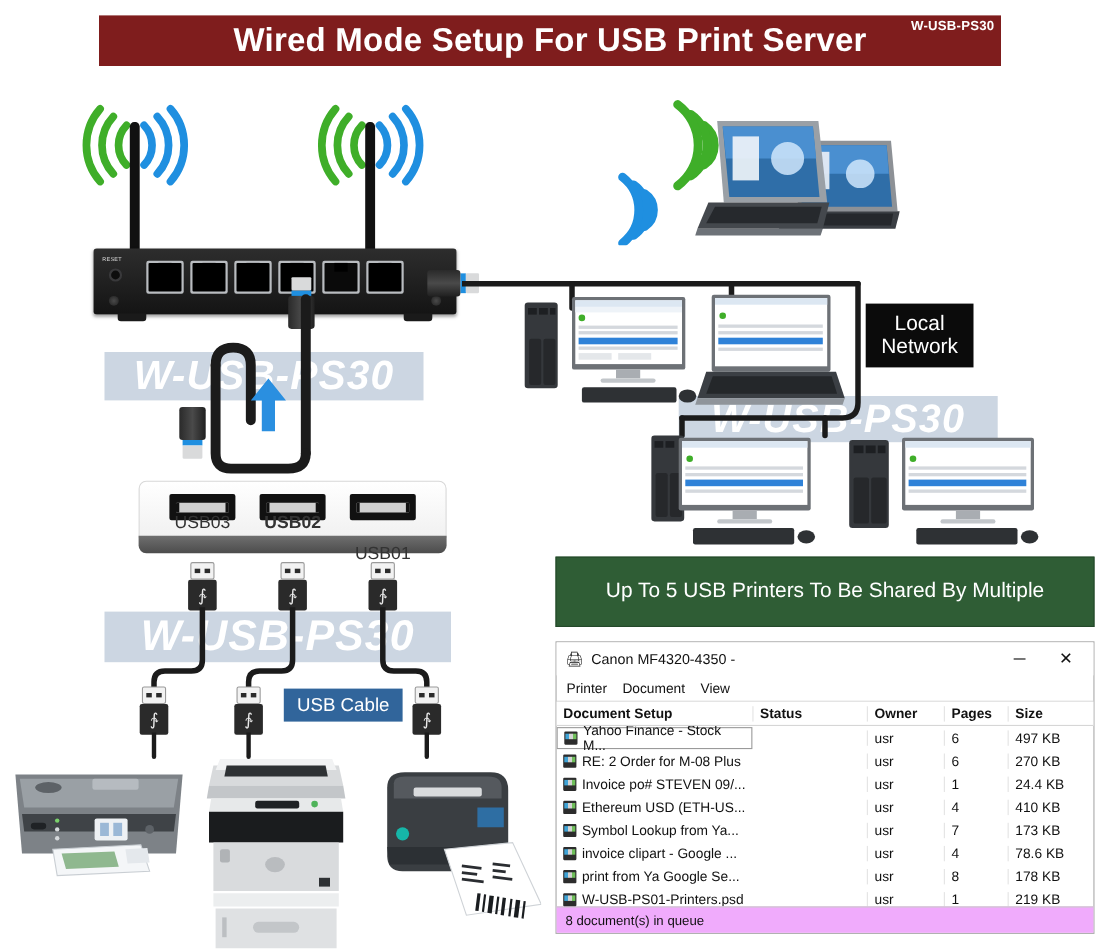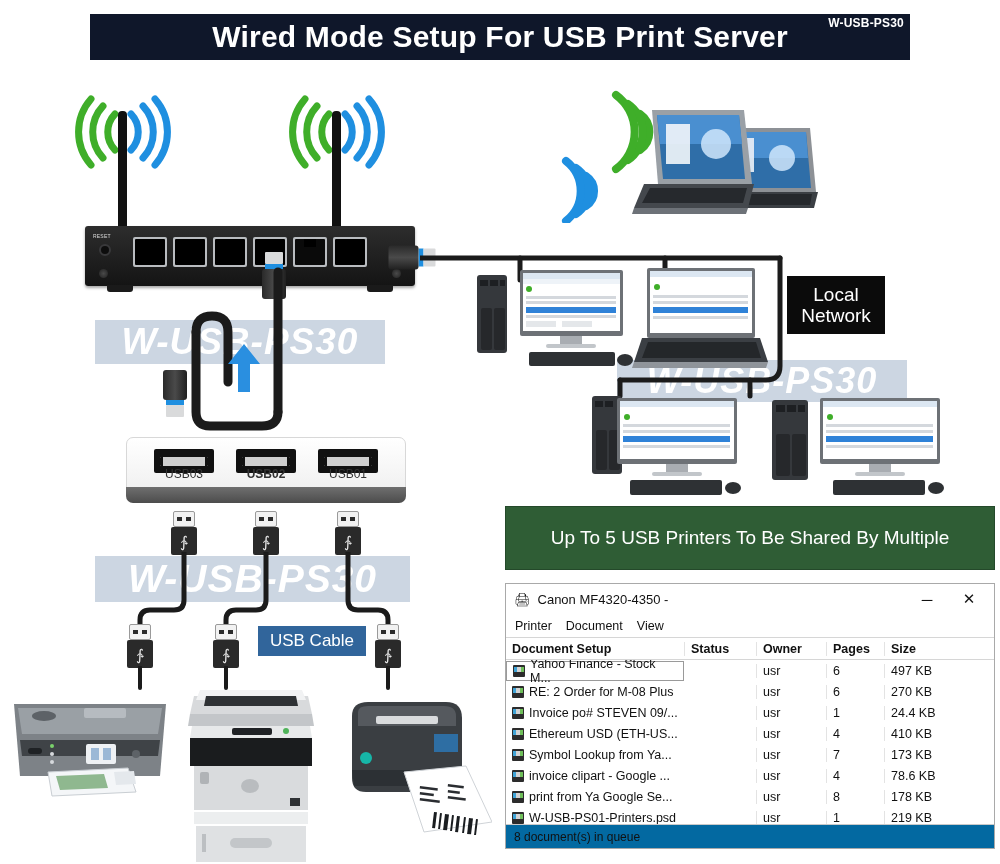--- a/index.html
+++ b/index.html
@@ -7,21 +7,21 @@
     width: 1000px; height: 864px;
     background: #ffffff;
     font-family: "Liberation Sans", sans-serif;
     overflow: hidden;
   }
   #stage { position: relative; width: 1000px; height: 864px; background:#fff; }
 
   
   .title-banner{
     position:absolute; left:90px; top:14px; width:820px; height:46px;
-    background:#0f172a; display:flex; align-items:center; justify-content:center;
+    background:#7f1d1d; display:flex; align-items:center; justify-content:center;
   }
   .title-banner .ttl{
     color:#fff; font-size:30px; font-weight:700; letter-spacing:.2px;
     white-space:nowrap;
   }
   .model-code{
     position:absolute; right:6px; top:2px; color:#fff;
     font-size:12px; font-weight:700; letter-spacing:.2px;
   }
 
@@ -125,21 +125,21 @@
   .usb-port{
     position:absolute; width:60px; height:24px; background:#111;
     border-radius:2px; display:flex; align-items:center; justify-content:center;
   }
   .usb-port::after{
     content:""; width:48px; height:9px; background:#cfcfcf; border-radius:1px;
     box-shadow: inset -6px 0 0 -3px #111, inset 6px 0 0 -3px #111;
   }
   .usb-lbl{
     position:absolute; top:30px; width:60px; text-align:center;
-    font-size:12px; color:#333;
+    font-size:16px; color:#333;
   }
 
   
   .usb-plug{ position:absolute; width:26px; height:44px; }
   .usb-plug .metal{
     width:22px; height:16px; margin:0 auto; background:#f2f2f2;
     border:1px solid #9a9a9a; border-radius:2px; position:relative;
   }
   .usb-plug .metal::before,.usb-plug .metal::after{
     content:""; position:absolute; top:5px; width:5px; height:4px; background:#2b2b2b;
@@ -187,37 +187,37 @@
     height:24px; display:flex; align-items:center; gap:14px; padding:0 9px;
     border-bottom:1px solid #d6d6d6;
   }
   .pq-head{
     display:flex; height:22px; align-items:center;
     border-bottom:1px solid #d6d6d6; font-weight:700; background:#fff;
   }
   .pq-head div, .pq-row div{ padding:0 6px; }
   .c-name{ width:178px; }
   .c-status{ width:72px; border-left:1px solid #e3e3e3; }
-  .c-owner{ width:70px; border-left:1px solid #e3e3e3; }
+  .c-owner{ width:70px; border-left:1px solid #e3e3e3;margin-left:32px; }
   .c-pages{ width:58px; border-left:1px solid #e3e3e3; }
   .c-size{ width:70px; border-left:1px solid #e3e3e3; }
   .pq-body{ flex:1; overflow:hidden; }
   .pq-row{ display:flex; height:21px; align-items:center; }
   .pq-row .c-name{ display:flex; align-items:center; gap:5px; }
   .pq-row.sel .c-name{ border:1px solid #9a9a9a; height:20px; }
   .doc-ico{
     width:12px; height:12px; background:#2c2c2c; border-radius:1px;
     position:relative; flex:none;
   }
   .doc-ico::after{
     content:""; position:absolute; left:1px; top:2px; width:10px; height:5px;
     background:linear-gradient(90deg,#3fa3d6 33%,#d3d3d3 33% 66%,#6fbf5a 66%);
   }
   .pq-status{
-    height:24px; border-top:1px solid #c9c9c9; background:#0369a1;
+    height:24px; border-top:1px solid #c9c9c9; background:#f0abfc;
     display:flex; align-items:center; padding:0 8px; font-size:12px;
   }
   .printer-ico{ font-size:13px; }
 
   
   .dev{ position:absolute; }
 </style>
 </head>
 <body>
 
@@ -469,21 +469,21 @@
   </svg>
 
   <div class="hub">
     <div class="hub-top"></div>
     <div class="hub-bot"></div>
     <div class="usb-port" style="left:28px; top:12px;"></div>
     <div class="usb-lbl" style="left:28px;">USB03</div>
     <div class="usb-port" style="left:110px; top:12px;"></div>
     <div class="usb-lbl" style="left:110px;font-weight:bold;">USB02</div>
     <div class="usb-port" style="left:192px; top:12px;"></div>
-    <div class="usb-lbl" style="left:192px;">USB01</div>
+    <div class="usb-lbl" style="left:192px;margin-top:28px;">USB01</div>
   </div>
 
   <div class="usb-plug" style="left:171px; top:511px;">
     <div class="metal"></div>
       <div class="body">
         <span class="usb-trident">∱</span>
       </div>
   </div>
   <div class="usb-plug" style="left:253px; top:511px;">
     <div class="metal"></div>

